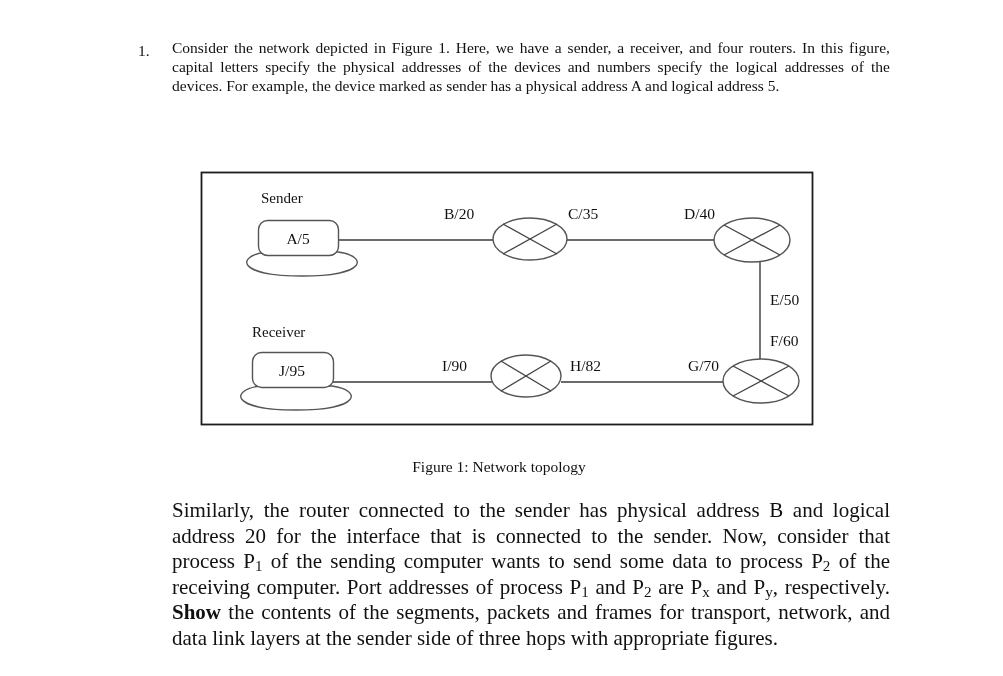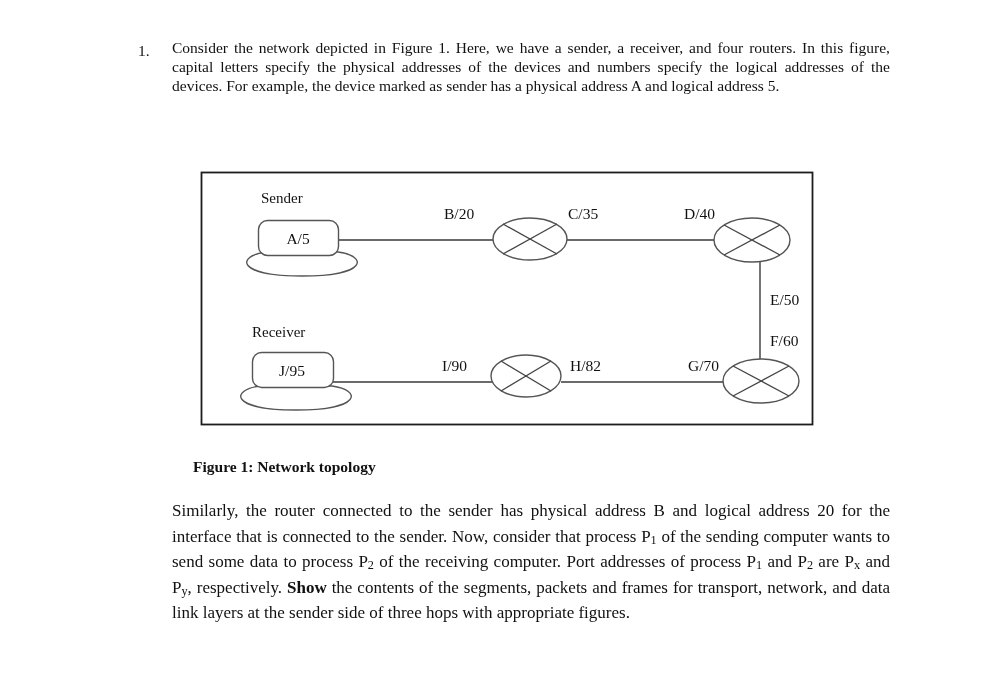--- a/index.html
+++ b/index.html
@@ -57,33 +57,33 @@
     pointer-events: none;
     padding-left: 8px;
   }
   .figure-wrap svg { display: block; }
 
   .figcaption {
     position: absolute;
     left: 193px;
     top: 456px;
     width: 612px;
+    text-align: center;
     font-size: 15.5px;
     line-height: 22px;
     color: #111;
-    font-weight: bold;
   }
 
   
   .tail {
     position: absolute;
     left: 172px;
     top: 498px;
     width: 718px;
-    font-size: 17px;
+    font-size: 21px;
     line-height: 25.5px;
     text-align: justify;
     text-justify: inter-word;
     color: #111;
   }
   .tail b { font-weight: bold; }
   sub {
     font-size: 0.72em;
     vertical-align: -0.18em;
     line-height: 0;

